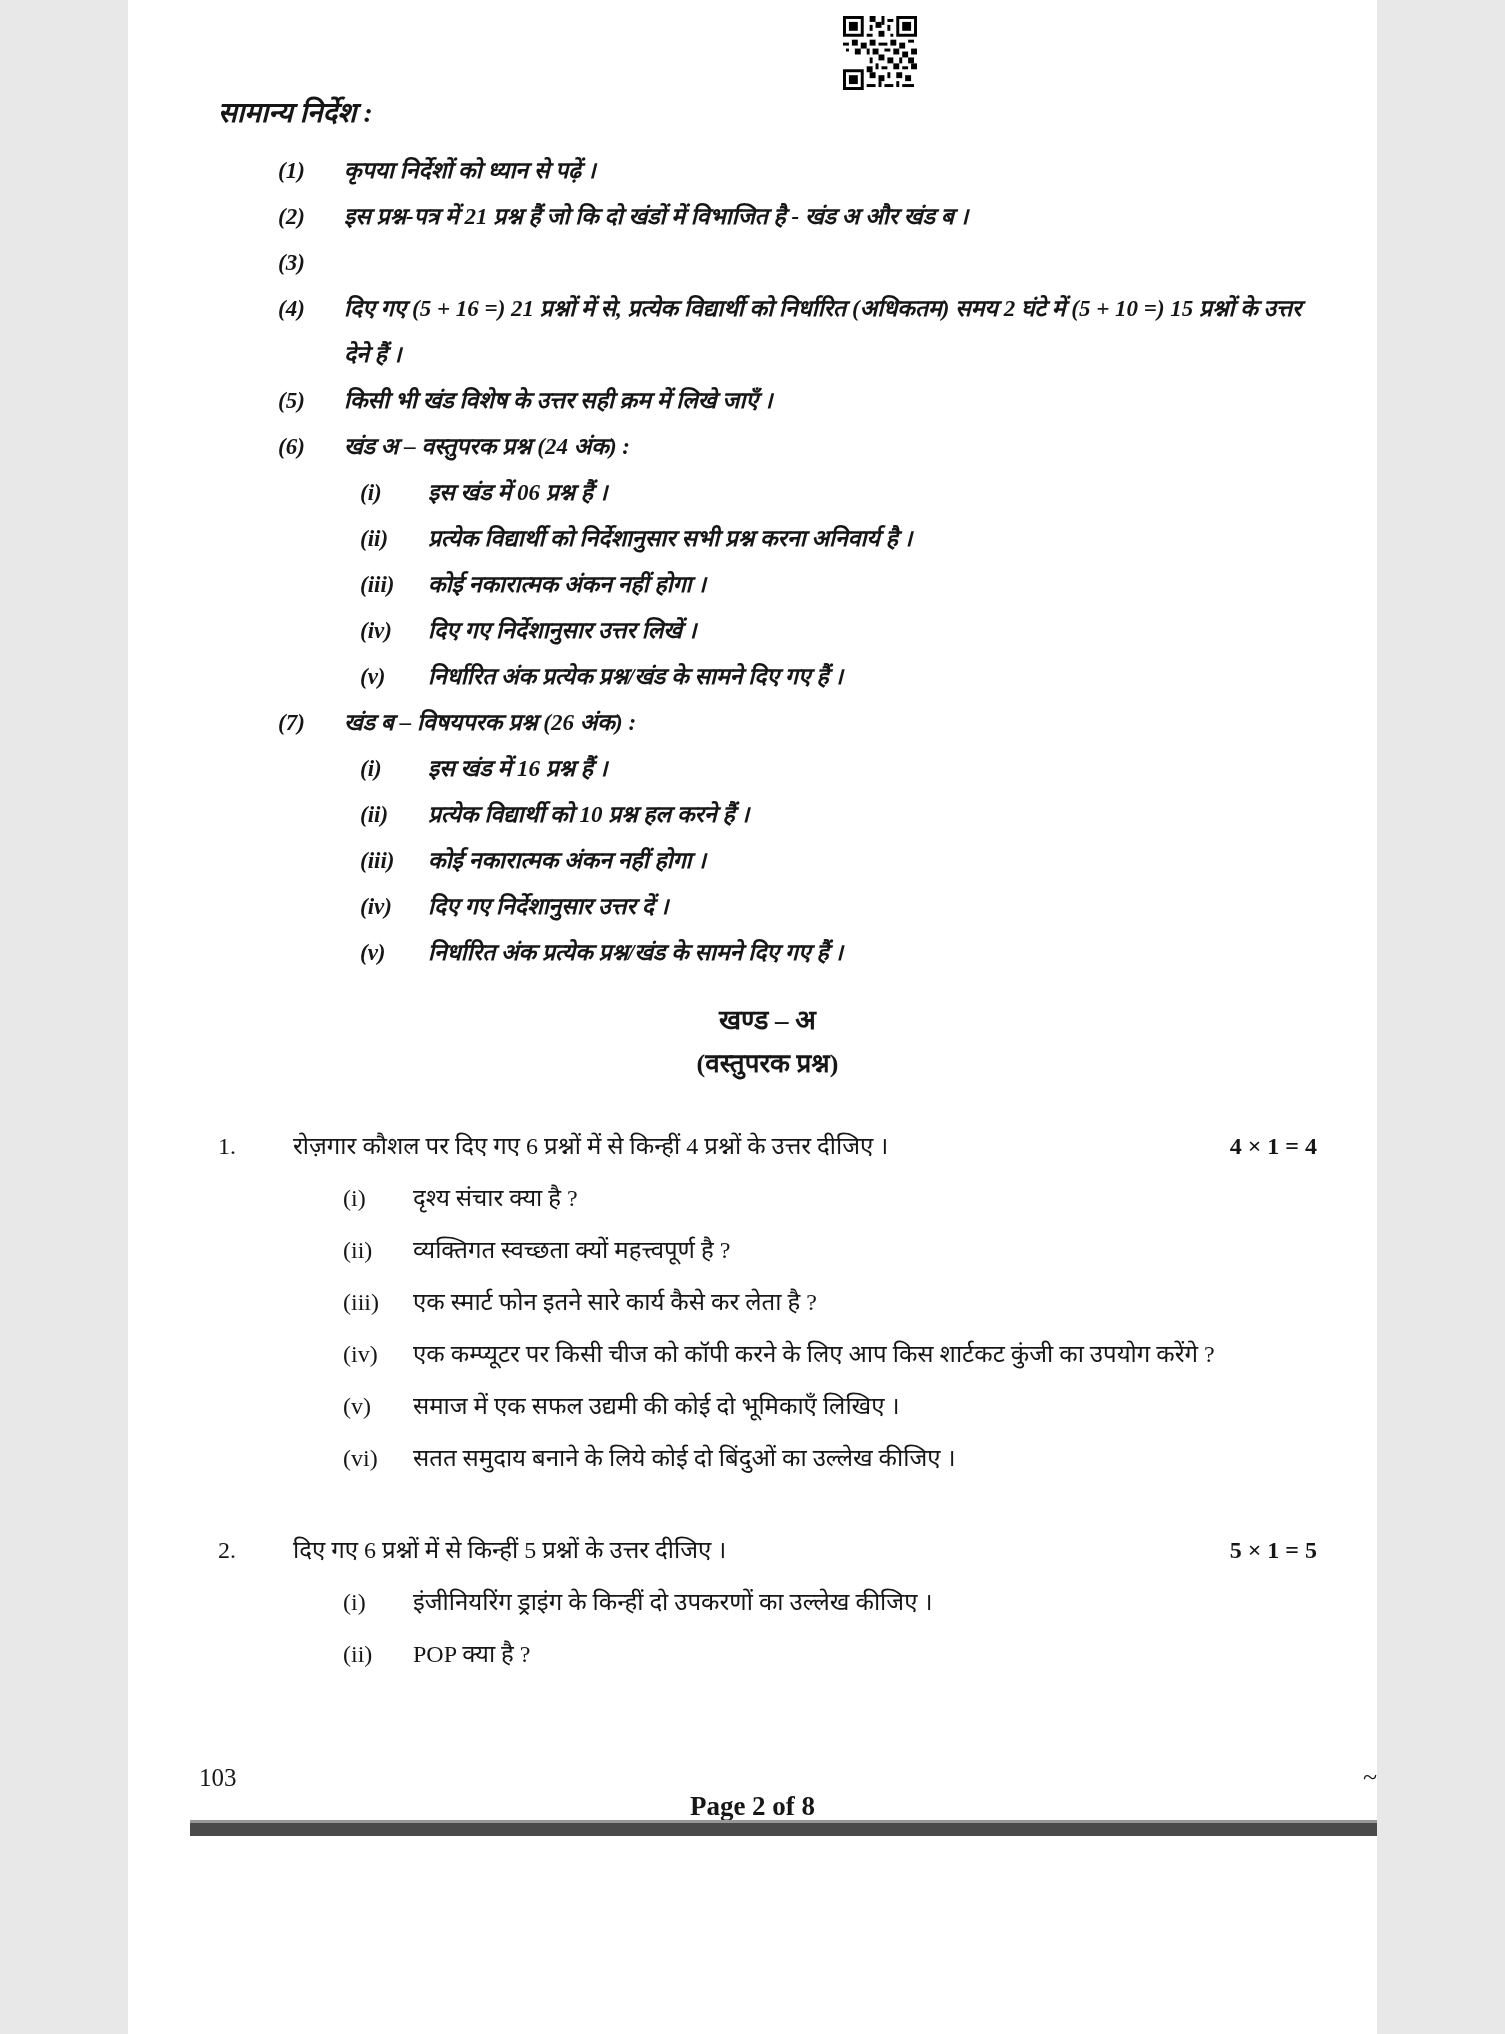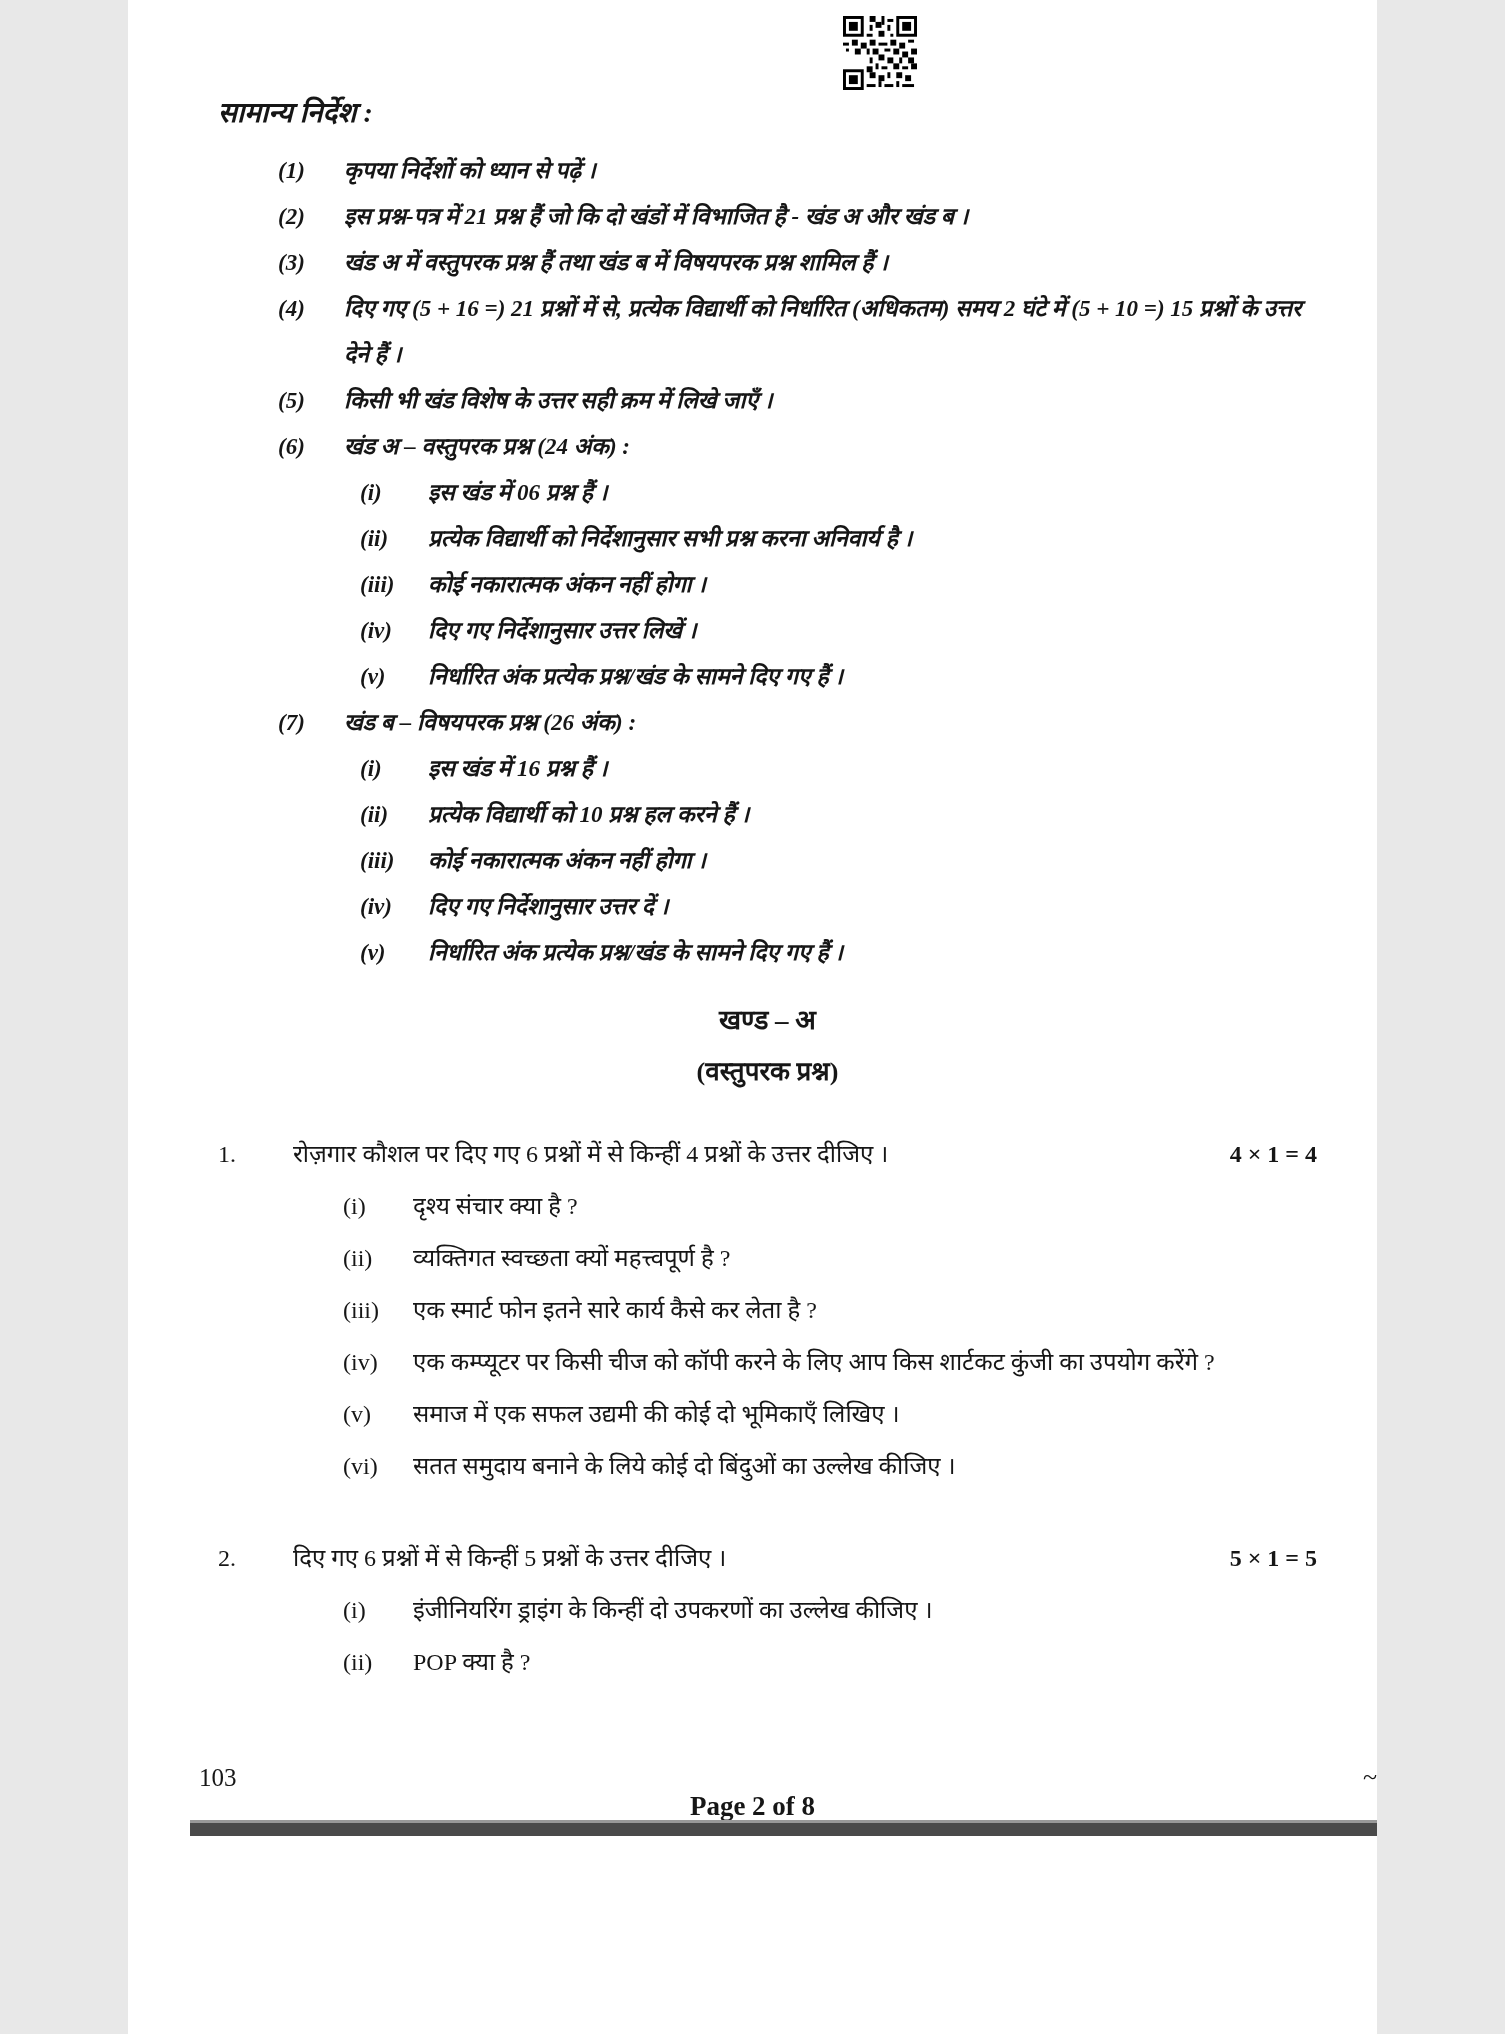--- a/index.html
+++ b/index.html
@@ -30,21 +30,21 @@
   .ins-row { display:flex; align-items:baseline; }
   .ins-num { flex:0 0 66px; margin-left:60px; }
   .ins-sub .ins-num { margin-left:142px; flex:0 0 68px; }
   .ins-text { flex:1; max-width:1190px; }
 
   .section-title {
     margin-top:27px; text-align:center;
     font-size:27px; font-weight:bold; line-height:34px;
   }
   .section-subtitle {
-    margin-top:18px; text-align:center;
+    margin-top:10px; text-align:center;
     font-size:26px; font-weight:bold; line-height:34px;
   }
 
   .question { margin-top:50px; }
   .q-head { display:flex; align-items:baseline; font-size:24px; line-height:30px; }
   .q-num { flex:0 0 75px; }
   .q-text { flex:1; }
   .q-marks { flex:0 0 130px; text-align:right; font-weight:bold; white-space:nowrap; }
   .q-part { display:flex; align-items:baseline; margin-left:125px; margin-top:22px;
             font-size:24px; line-height:30px; }
@@ -138,21 +138,20 @@
       <div class="ins-row">
         <span class="ins-num">(1)</span>
         <span class="ins-text">कृपया निर्देशों को ध्यान से पढ़ें ।</span>
       </div>
       <div class="ins-row">
         <span class="ins-num">(2)</span>
         <span class="ins-text">इस प्रश्न-पत्र में 21 प्रश्न हैं जो कि दो खंडों में विभाजित है - खंड अ और खंड ब ।</span>
       </div>
       <div class="ins-row">
         <span class="ins-num">(3)</span>
-        <span class="ins-text">खंड अ में वस्तुपरक प्रश्न हैं तथा खंड ब में विषयपरक प्रश्न शामिल हैं ।</span>
       </div>
       <div class="ins-row">
         <span class="ins-num">(4)</span>
         <span class="ins-text">दिए गए (5 + 16 =) 21 प्रश्नों में से, प्रत्येक विद्यार्थी को निर्धारित (अधिकतम) समय 2 घंटे में (5 + 10 =) 15 प्रश्नों के उत्तर देने हैं ।</span>
       </div>
       <div class="ins-row">
         <span class="ins-num">(5)</span>
         <span class="ins-text">किसी भी खंड विशेष के उत्तर सही क्रम में लिखे जाएँ ।</span>
       </div>
       <div class="ins-row">

